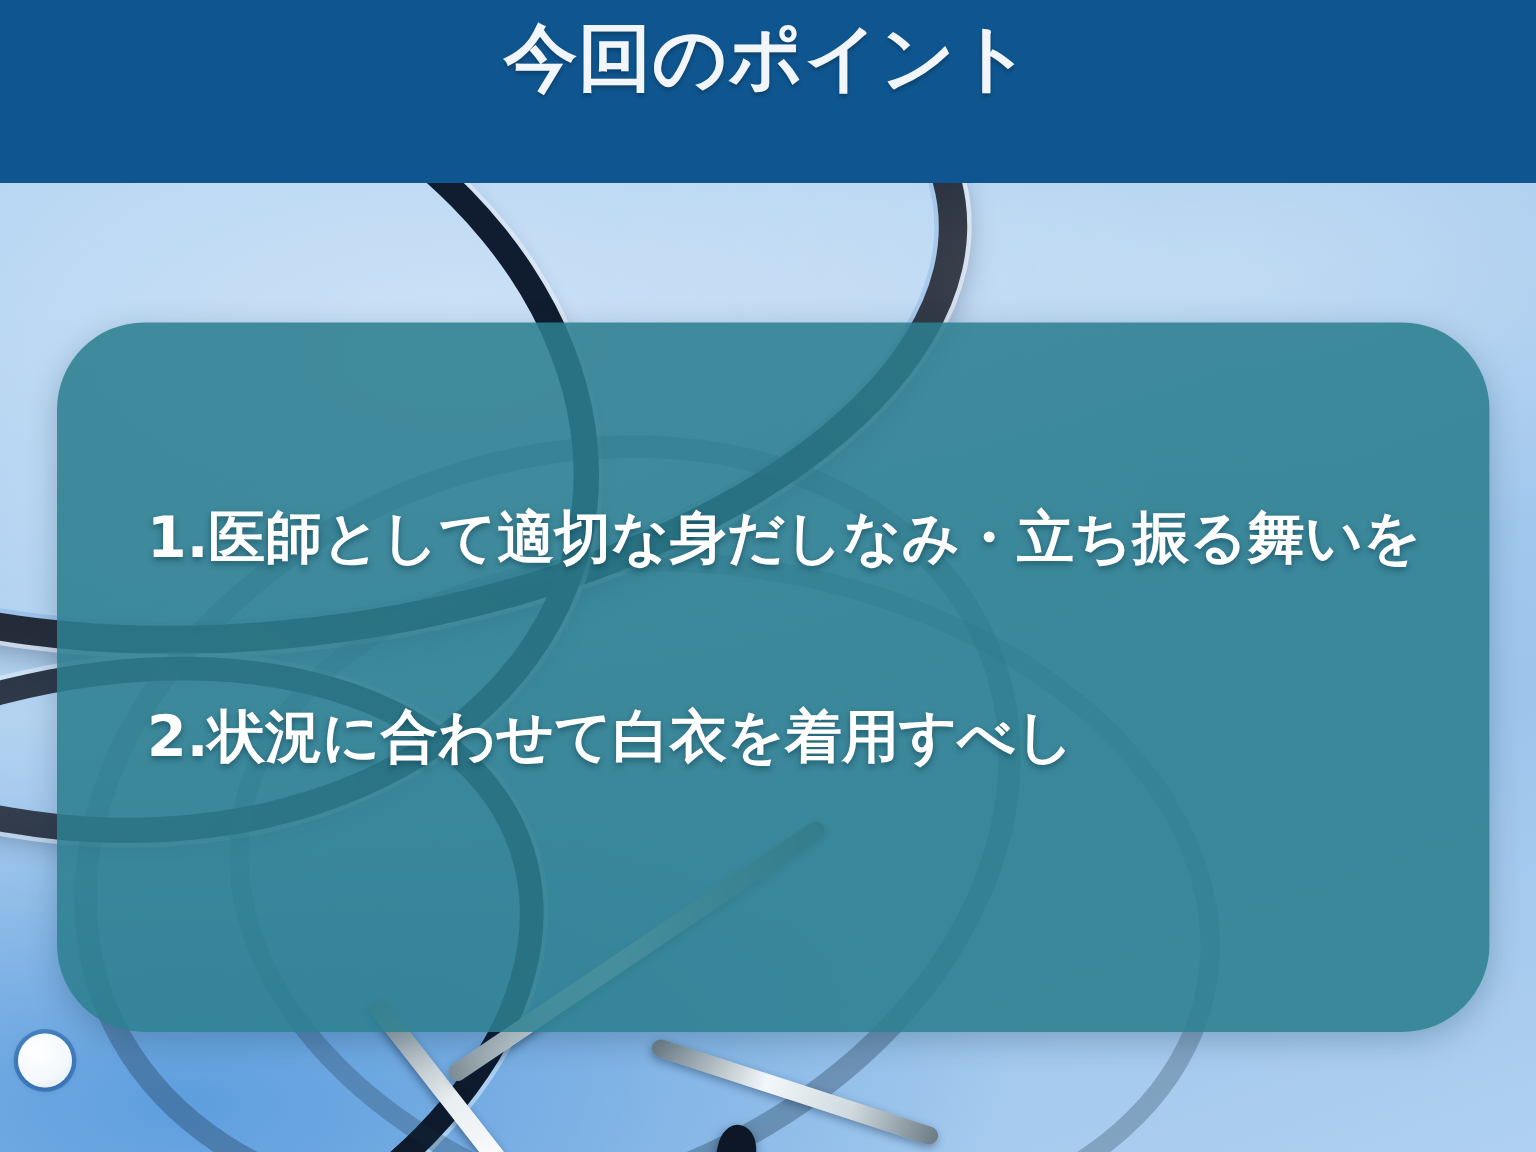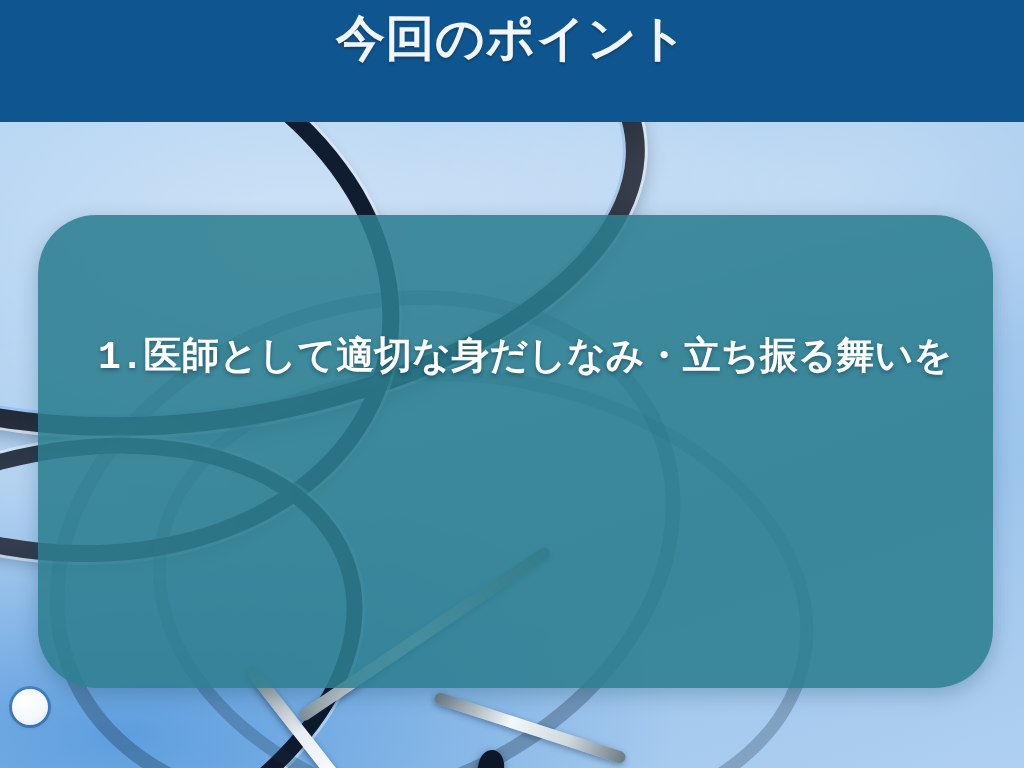--- a/index.html
+++ b/index.html
@@ -180,21 +180,20 @@
     background: rgba(44,126,144,.88);
     box-shadow: 0 6px 20px rgba(10,50,70,.25);
     overflow: hidden;
   }
   .card-inner {
     position: relative;
     width: 100%;
     height: 100%;
     padding: 70px 40px 0 30px;
     box-sizing: border-box;
-    font-family: Liberation Mono, monospace;
   }
 
   .point {
     color: #ffffff;
     font-weight: bold;
     font-size: 38px;
     line-height: 1.28;
     text-shadow: 0 2px 4px rgba(0,40,55,.45);
     white-space: pre-line;
     padding-left: 30px;
@@ -231,20 +230,23 @@
     <div class="title-text">今回のポイント</div>
   </div>
 
   <div class="card">
     <div class="card-inner">
 
       <div class="point p1">
         <span>1.</span><span>医師として適切な身だしなみ・立ち振る舞いを</span>
       </div>
 
+      <div class="point p2">
+        <span>2.</span><span>状況に合わせて白衣を着用すべし</span>
+      </div>
 
       <div class="point p3">
         
       </div>
 
     </div>
   </div>
 
 </div>
 

